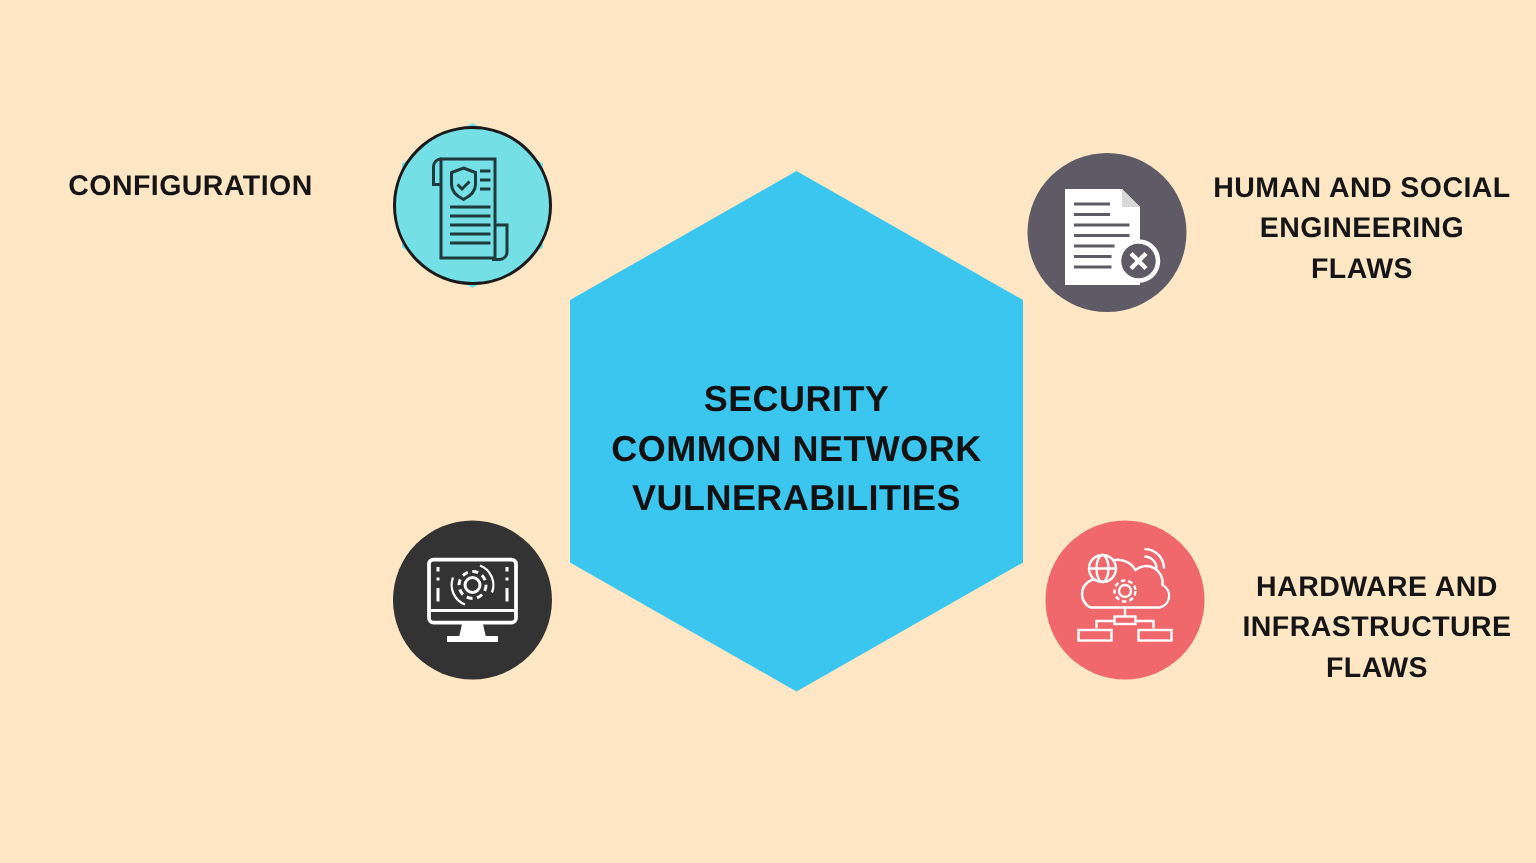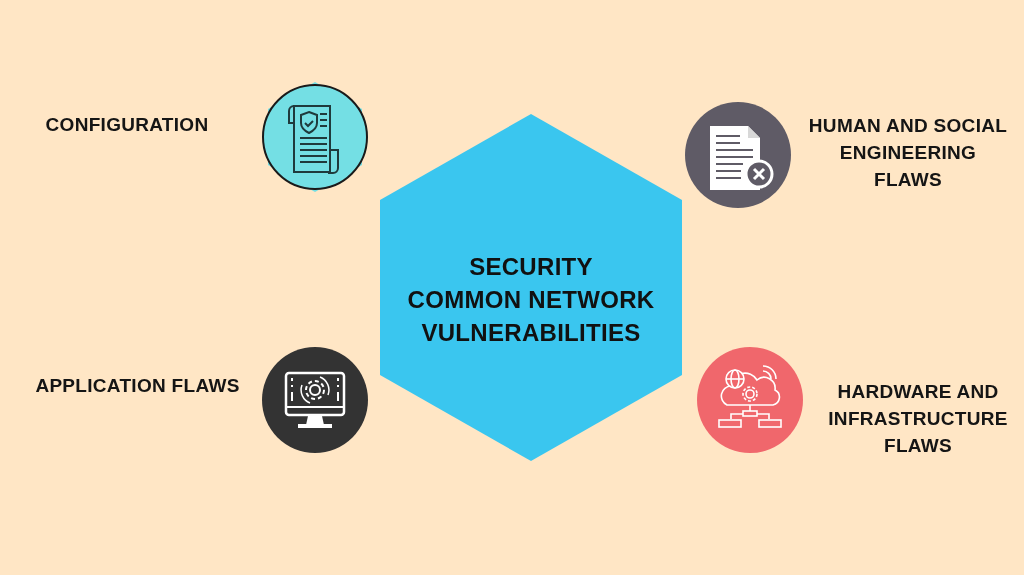--- a/index.html
+++ b/index.html
@@ -82,21 +82,20 @@
     <path d="M69,67 l10,10 M79,67 l-10,10" stroke="#fff" stroke-width="3"></path>
   </svg>
 </div>
 <div class="label" style="left:785px; top:112px; width:246px;">
   <div>HUMAN AND SOCIAL</div>
   <div>ENGINEERING</div>
   <div>FLAWS</div>
 </div>
 
 <div class="label" style="left:15px; top:372px; width:245px;">
-  <div>APPLICATION FLAWS</div>
 </div>
 <div class="icon" style="left:262px; top:347px; width:106px; height:106px; background:#333333;">
   <svg width="106" height="106" viewBox="0 0 106 106">
     <rect x="24" y="26" width="58" height="42" rx="3" fill="none" stroke="#fff" stroke-width="2.5"></rect>
     <line x1="24" y1="60" x2="82" y2="60" stroke="#fff" stroke-width="2"></line>
     <path d="M46,69 l-2,9 h18 l-2,-9" fill="#fff"></path>
     <rect x="36" y="77" width="34" height="4" fill="#fff"></rect>
     <circle cx="53" cy="43" r="5" fill="none" stroke="#fff" stroke-width="2"></circle>
     <circle cx="53" cy="43" r="9" fill="none" stroke="#fff" stroke-width="2" stroke-dasharray="4 3"></circle>
     <path d="M40,38 a14,14 0 0 0 8,18" fill="none" stroke="#fff" stroke-width="1.5"></path>

